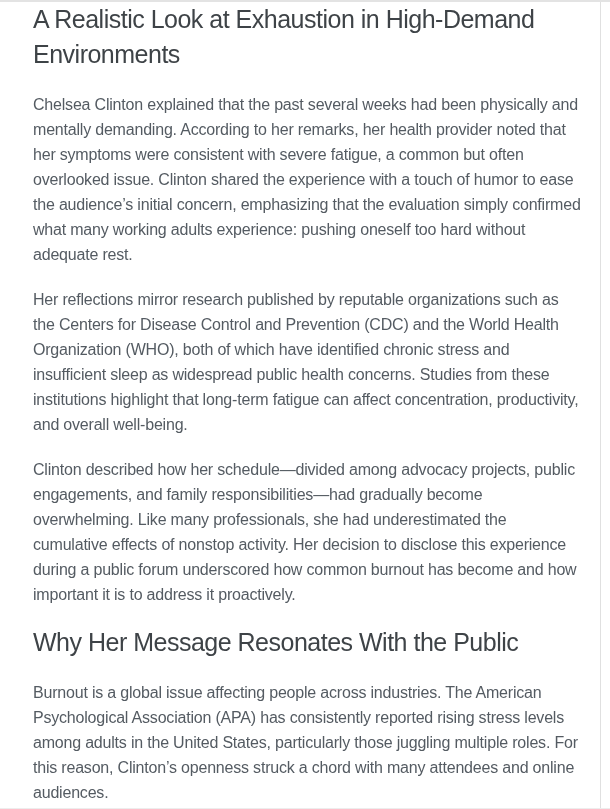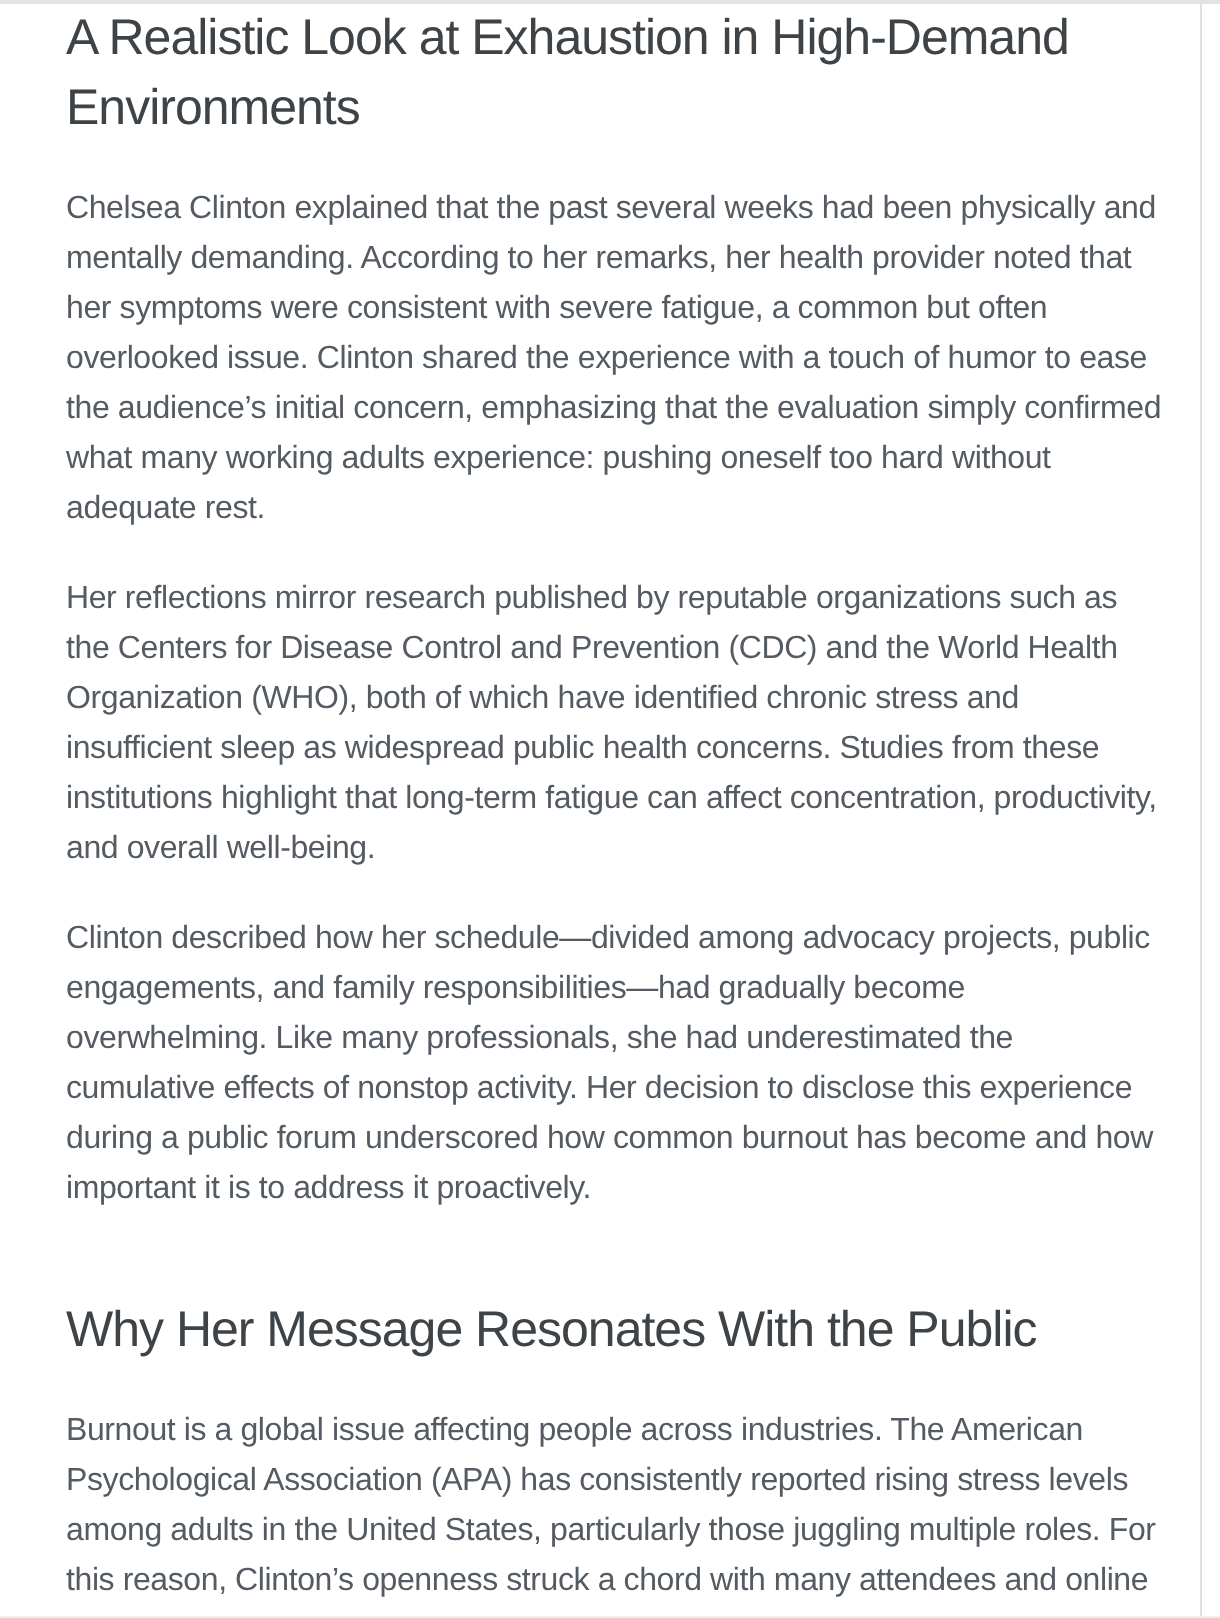--- a/index.html
+++ b/index.html
@@ -22,21 +22,21 @@
   }
   h1.article-heading, h2.article-heading {
     font-size: 25px;
     font-weight: 400;
     letter-spacing: -0.5px;
     line-height: 35px;
     color: #3e4347;
     margin: 0 0 20px 0;
   }
   h2.article-heading {
-    margin-top: 41px;
+    margin-top: 18px;
   }
   p.article-paragraph {
     font-size: 16px;
     letter-spacing: -0.2px;
     line-height: 25px;
     color: #545b62;
     margin: 0 0 20px 0;
   }
   p.article-paragraph:last-child {
     margin-bottom: 0;

